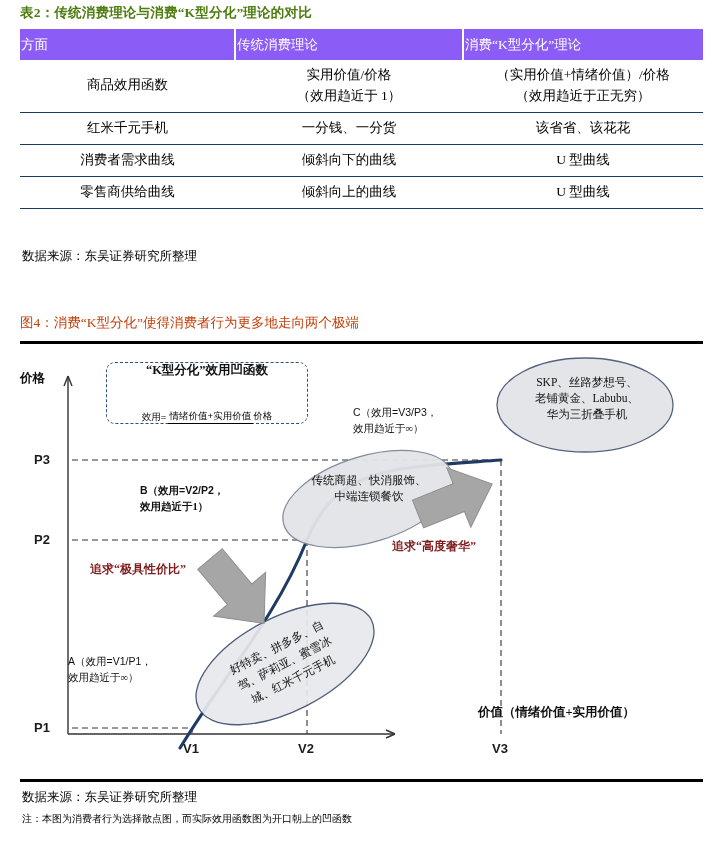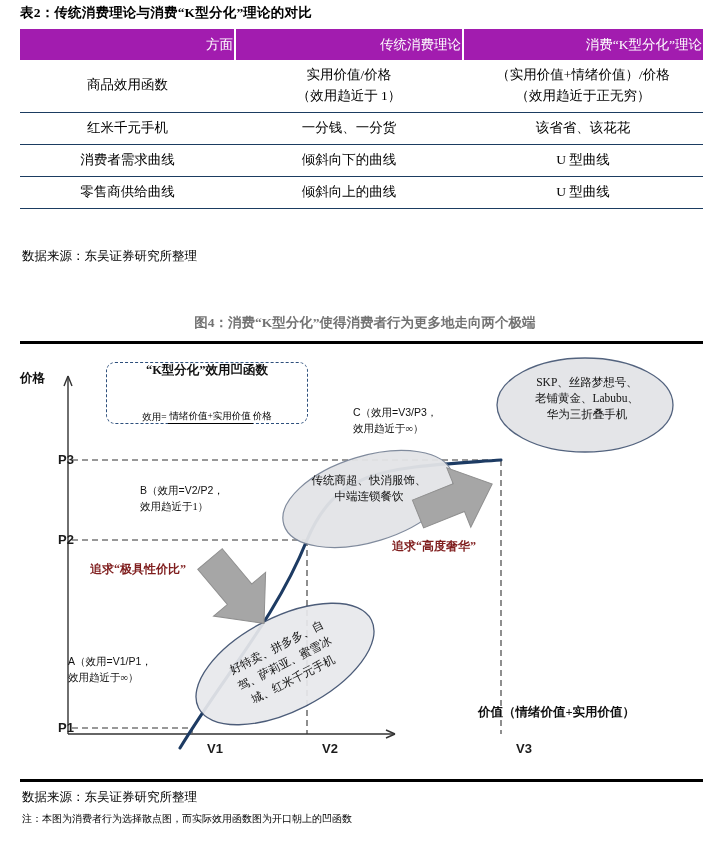--- a/index.html
+++ b/index.html
@@ -6,30 +6,30 @@
   body{
     width:723px;height:846px;background:#ffffff;
     font-family:"Liberation Serif","DejaVu Serif",serif;
     color:#000;position:relative;overflow:hidden;
   }
   .page{position:absolute;inset:0;}
 
   
   .tbl-title{
     position:absolute;left:20px;top:4px;width:690px;
-    font-size:13.5px;font-weight:bold;color:#000000;
+    font-size:13.5px;font-weight:bold;color:#4d7c0f;
     letter-spacing:0.2px;
   }
   .tbl{
     position:absolute;left:20px;top:29px;width:683px;
     border-collapse:collapse;
   }
   .tbl th{
-    background:#a21caf;color:#ffffff;font-weight:normal;
-    font-size:13.5px;height:29px;text-align:right;vertical-align:middle;
+    background:#8b5cf6;color:#ffffff;font-weight:normal;
+    font-size:13.5px;height:29px;text-align:left;vertical-align:middle;
     border-right:2px solid #ffffff;
   }
   .tbl th:last-child{border-right:none;}
   .tbl td{
     font-size:13.5px;text-align:center;vertical-align:middle;
     border-bottom:1px solid #1b3c61;line-height:1.55;
     padding:5px 2px;
   }
   .tbl tr.first-row td{border-top:none;}
   .tbl colgroup col.c1{width:215px;}
@@ -38,47 +38,47 @@
   .cell-l1{display:block;}
   .cell-l2{display:block;}
   .src{
     position:absolute;left:22px;font-size:12.5px;color:#000;
   }
   .src-1{top:248px;}
 
   
   .fig-title{
     position:absolute;left:20px;top:314px;width:690px;
-    font-size:13.5px;font-weight:bold;color:#737373;text-align:center;
+    font-size:13.5px;font-weight:normal;color:#c2410c;
   }
   .fig-rule-top{
     position:absolute;left:20px;top:341px;width:683px;height:3px;background:#000;
   }
   .fig-rule-bot{
     position:absolute;left:20px;top:779px;width:683px;height:3px;background:#000;
   }
   .src-2{top:789px;}
   .note-2{position:absolute;left:22px;top:812px;font-size:10px;}
 
   .chartbox{position:absolute;left:20px;top:344px;width:683px;height:432px;}
   .chartbox svg{position:absolute;left:0;top:0;}
 
   
   .ct{position:absolute;font-size:11.5px;line-height:1.45;white-space:nowrap;}
-  .axis-tick{font-family:"Liberation Sans","DejaVu Sans",sans-serif;font-size:13px;font-weight:bold;color:#1b1b1b;margin-left:24px;}
+  .axis-tick{font-family:"Liberation Sans","DejaVu Sans",sans-serif;font-size:13px;font-weight:bold;color:#1b1b1b;}
 
   .formula-box{
     position:absolute;left:86px;top:18px;width:200px;height:60px;
     border:1.4px dashed #2d4f7c;border-radius:9px;
     display:flex;flex-direction:column;align-items:center;justify-content:center;
     background:#fff;
     gap:19px;
   }
   .formula-title{font-size:12.5px;font-weight:bold;color:#111;}
-  .formula-eq{display:flex;align-items:center;font-size:9.5px;margin-top:12px;}
+  .formula-eq{display:flex;align-items:center;font-size:9.5px;margin-top:12px;font-family:Liberation Mono, monospace;}
   .frac{display:inline-flex;margin-left:1px;}
   .frac .num{border-bottom:1px solid #000;padding:0 2px 0px 2px;}
   .frac .den{padding-top:0px;}
 
   .ellipse-label{
     position:absolute;text-align:center;font-size:11.5px;line-height:1.4;
     color:#111;
   }
   .rot-label{
     position:absolute;transform:rotate(-27deg);transform-origin:center center;
@@ -204,21 +204,21 @@
     <div class="ct axis-tick" style="left:14px;top:375px;">P1</div>
 
     <div class="ct axis-tick" style="left:163px;top:396px;">V1</div>
     <div class="ct axis-tick" style="left:278px;top:396px;">V2</div>
     <div class="ct axis-tick" style="left:472px;top:396px;">V3</div>
 
     <div class="pt-label" style="left:48px;top:310px;">
       <div>A（效用=V1/P1，</div>
       <div class="cn">效用趋近于∞）</div>
     </div>
-    <div class="pt-label" style="left:120px;top:139px;">
+    <div class="pt-label" style="left:120px;top:139px;font-weight:bold;">
       <div>B（效用=V2/P2，</div>
       <div class="cn">效用趋近于1）</div>
     </div>
     <div class="pt-label" style="left:333px;top:61px;">
       <div>C（效用=V3/P3，</div>
       <div class="cn">效用趋近于∞）</div>
     </div>
 
     <div class="ellipse-label" style="left:487px;top:30px;width:160px;">
       <div>SKP、丝路梦想号、</div>

